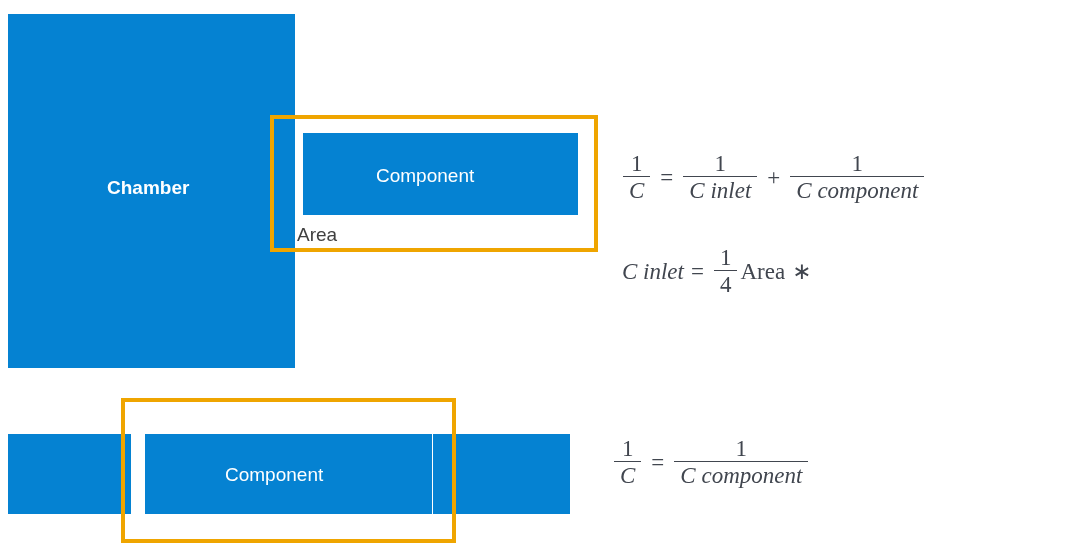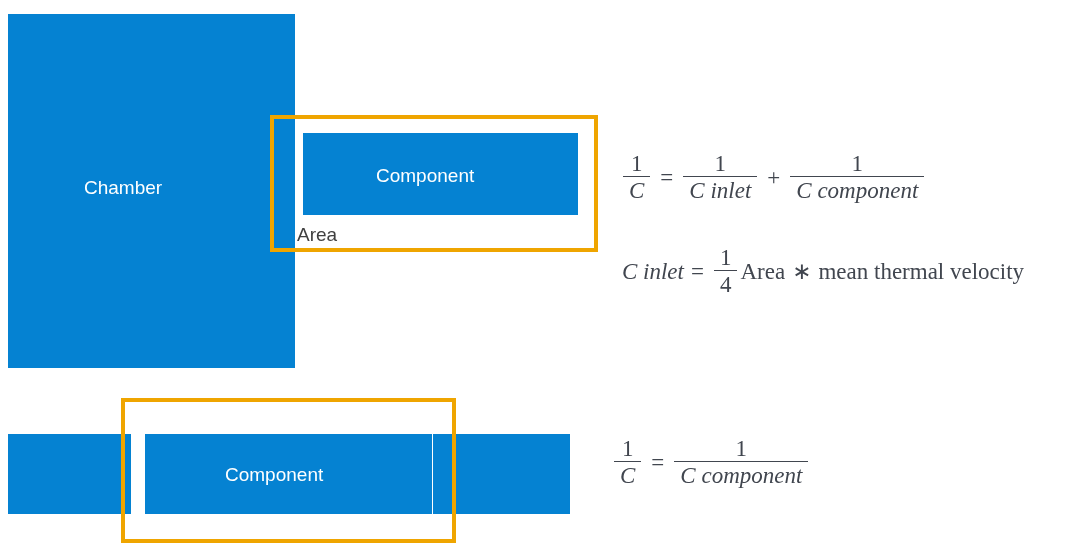--- a/index.html
+++ b/index.html
@@ -45,21 +45,21 @@
     position: absolute;
     color: #404040;
     font-family: "Liberation Sans", sans-serif;
     font-size: 19px;
     line-height: 1;
     white-space: nowrap;
   }
 
   
   #chamber-rect   { left: 8px;   top: 14px;  width: 287px; height: 354px; }
-  #chamber-text   { left: 84px;  top: 178px; }
+  #chamber-text   { left: 107px;  top: 178px; font-weight: bold; }
 
   #top-orange-box { left: 270px; top: 115px; width: 328px; height: 137px; }
 
   #component-rect-top { left: 303px; top: 133px; width: 275px; height: 82px; }
   #component-text-top { left: 376px; top: 166px; }
 
   #area-text      { left: 297px; top: 225px; }
 
   
   #bottom-orange-box { left: 121px; top: 398px; width: 335px; height: 145px; z-index: 5; }
@@ -147,21 +147,20 @@
 
   <div class="formula" id="formula-2" style="color: rgb(65, 70, 79);">
     <span class="it">C inlet</span>
     <span class="op">=</span>
     <span class="frac">
       <span class="num">1</span>
       <span class="den" style="border-top-color: rgb(65, 70, 79);">4</span>
     </span>
     <span class="upr">Area</span>
     <span class="op">∗</span>
-    <span class="upr">mean thermal velocity</span>
   </div>
 
   <div class="formula" id="formula-3" style="color: rgb(65, 70, 79);">
     <span class="frac">
       <span class="num">1</span>
       <span class="den it" style="border-top-color: rgb(65, 70, 79);">C</span>
     </span>
     <span class="op">=</span>
     <span class="frac">
       <span class="num">1</span>

